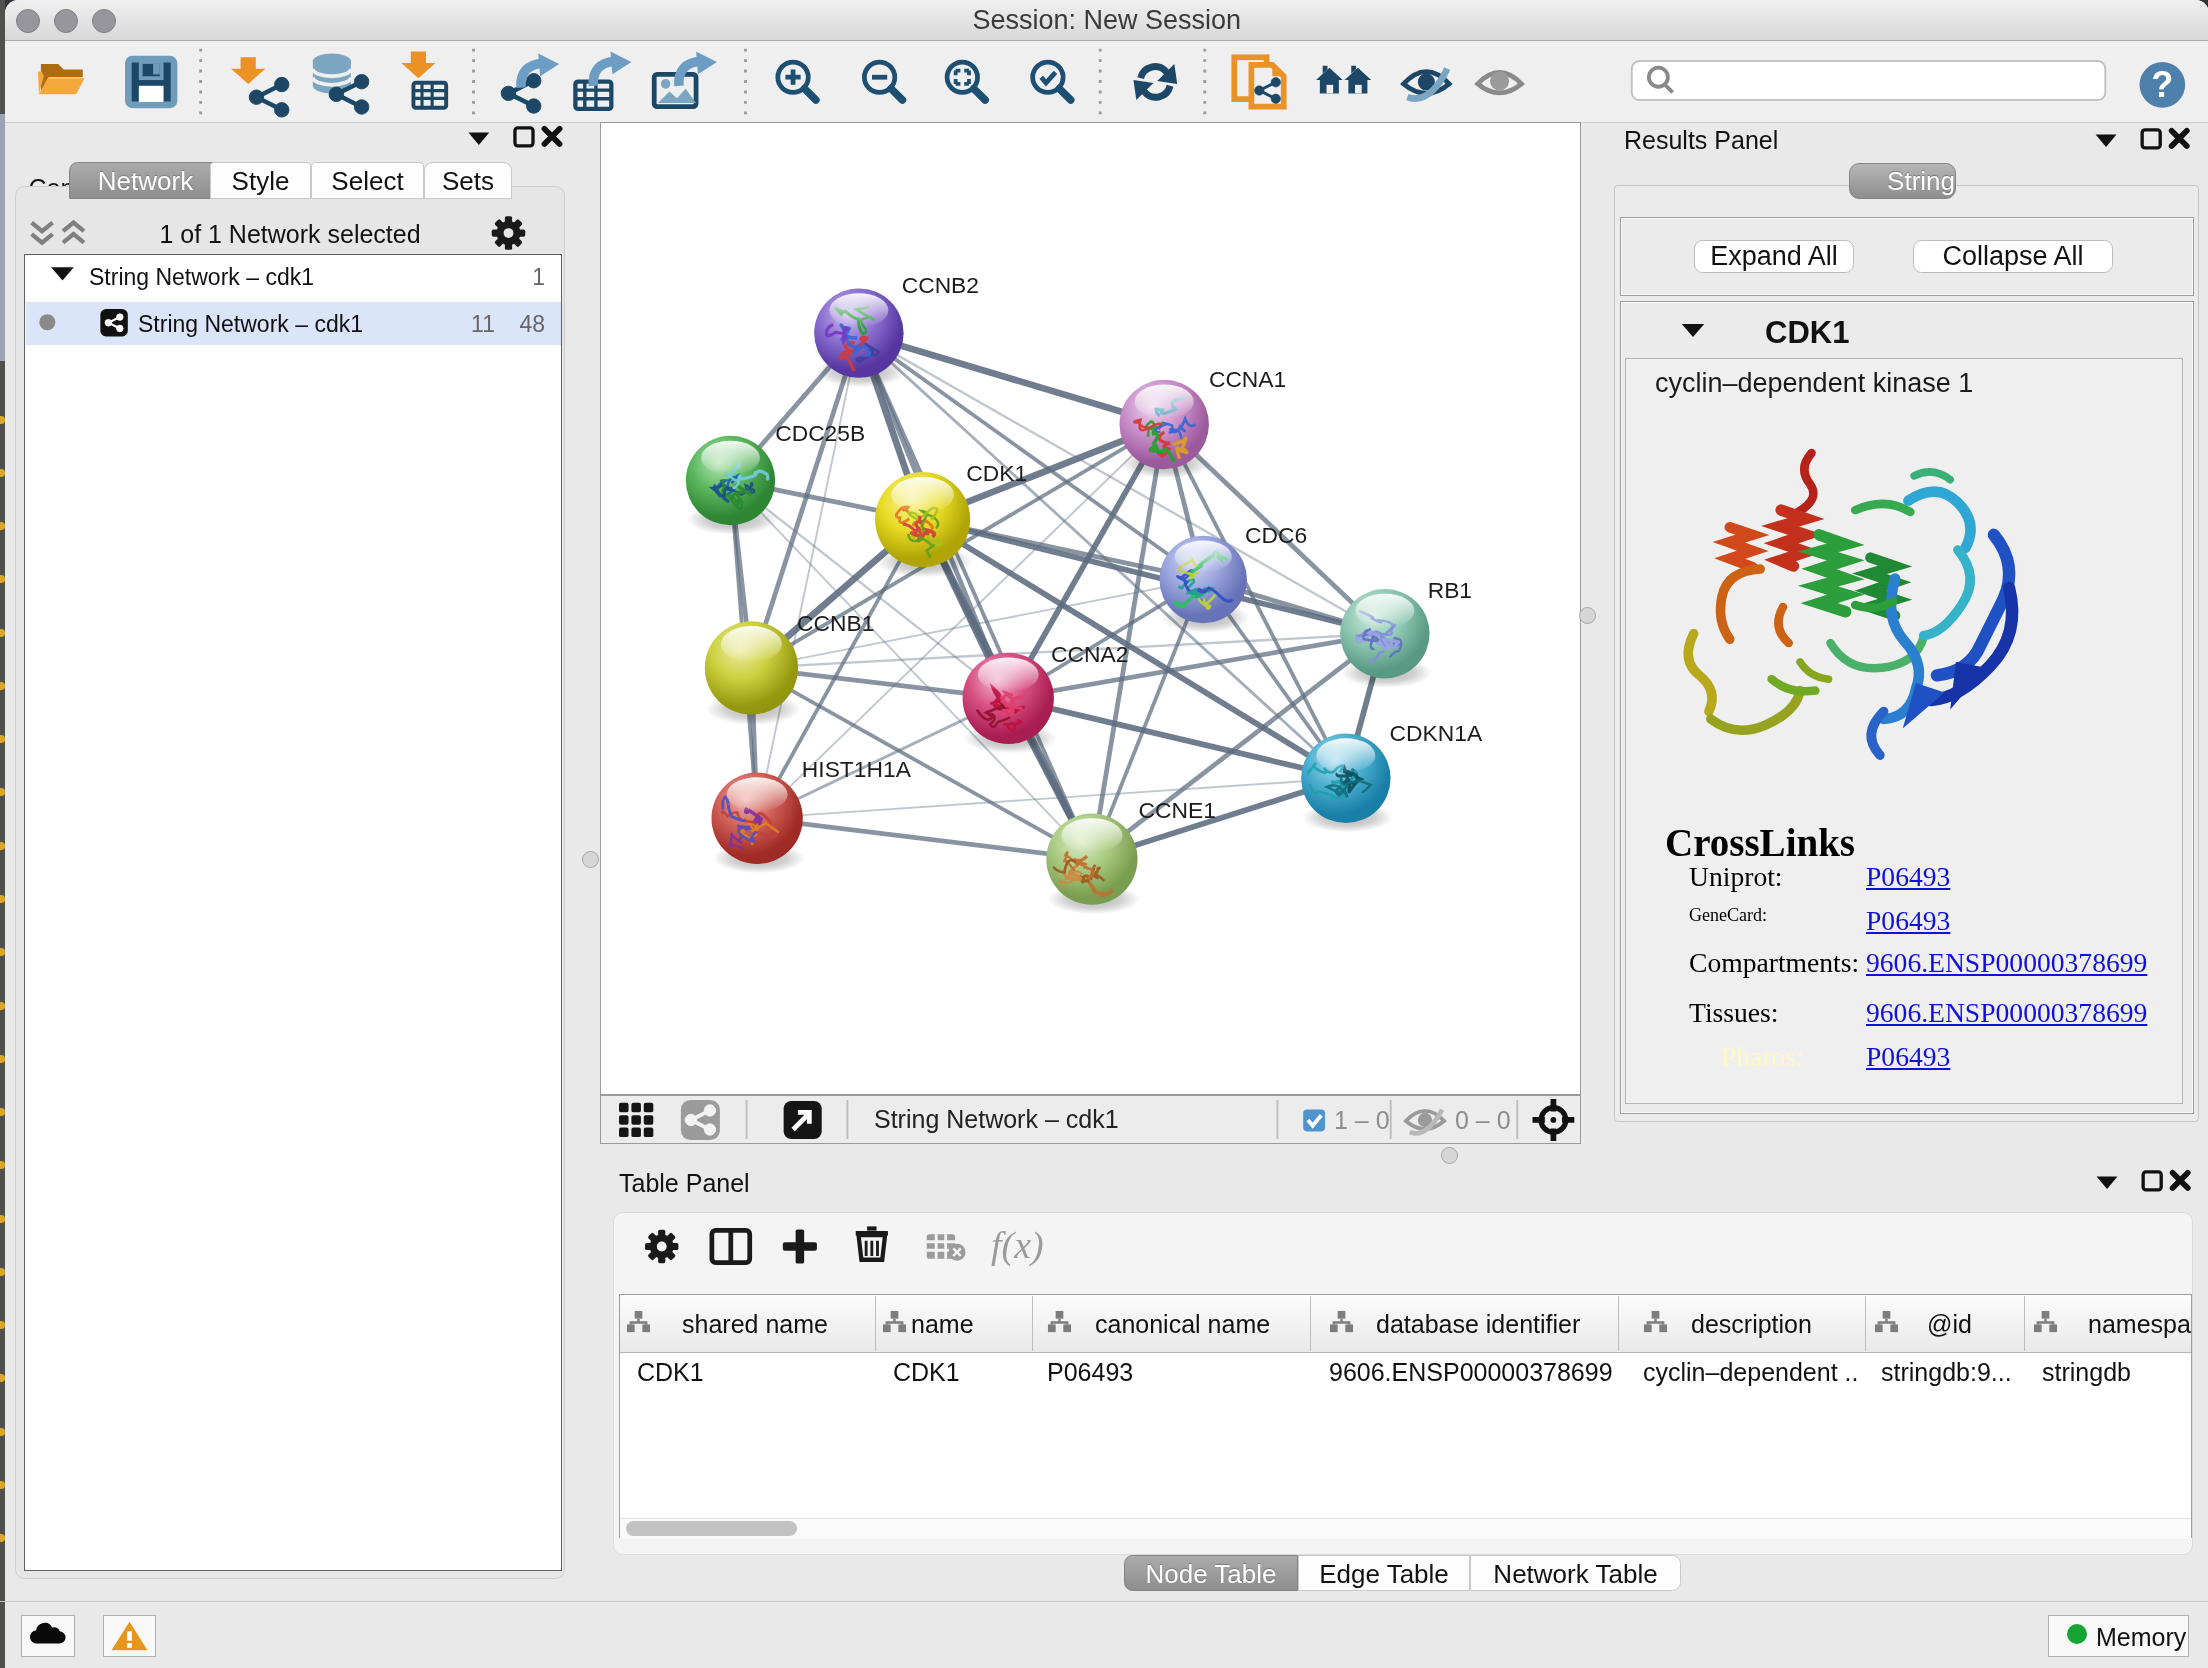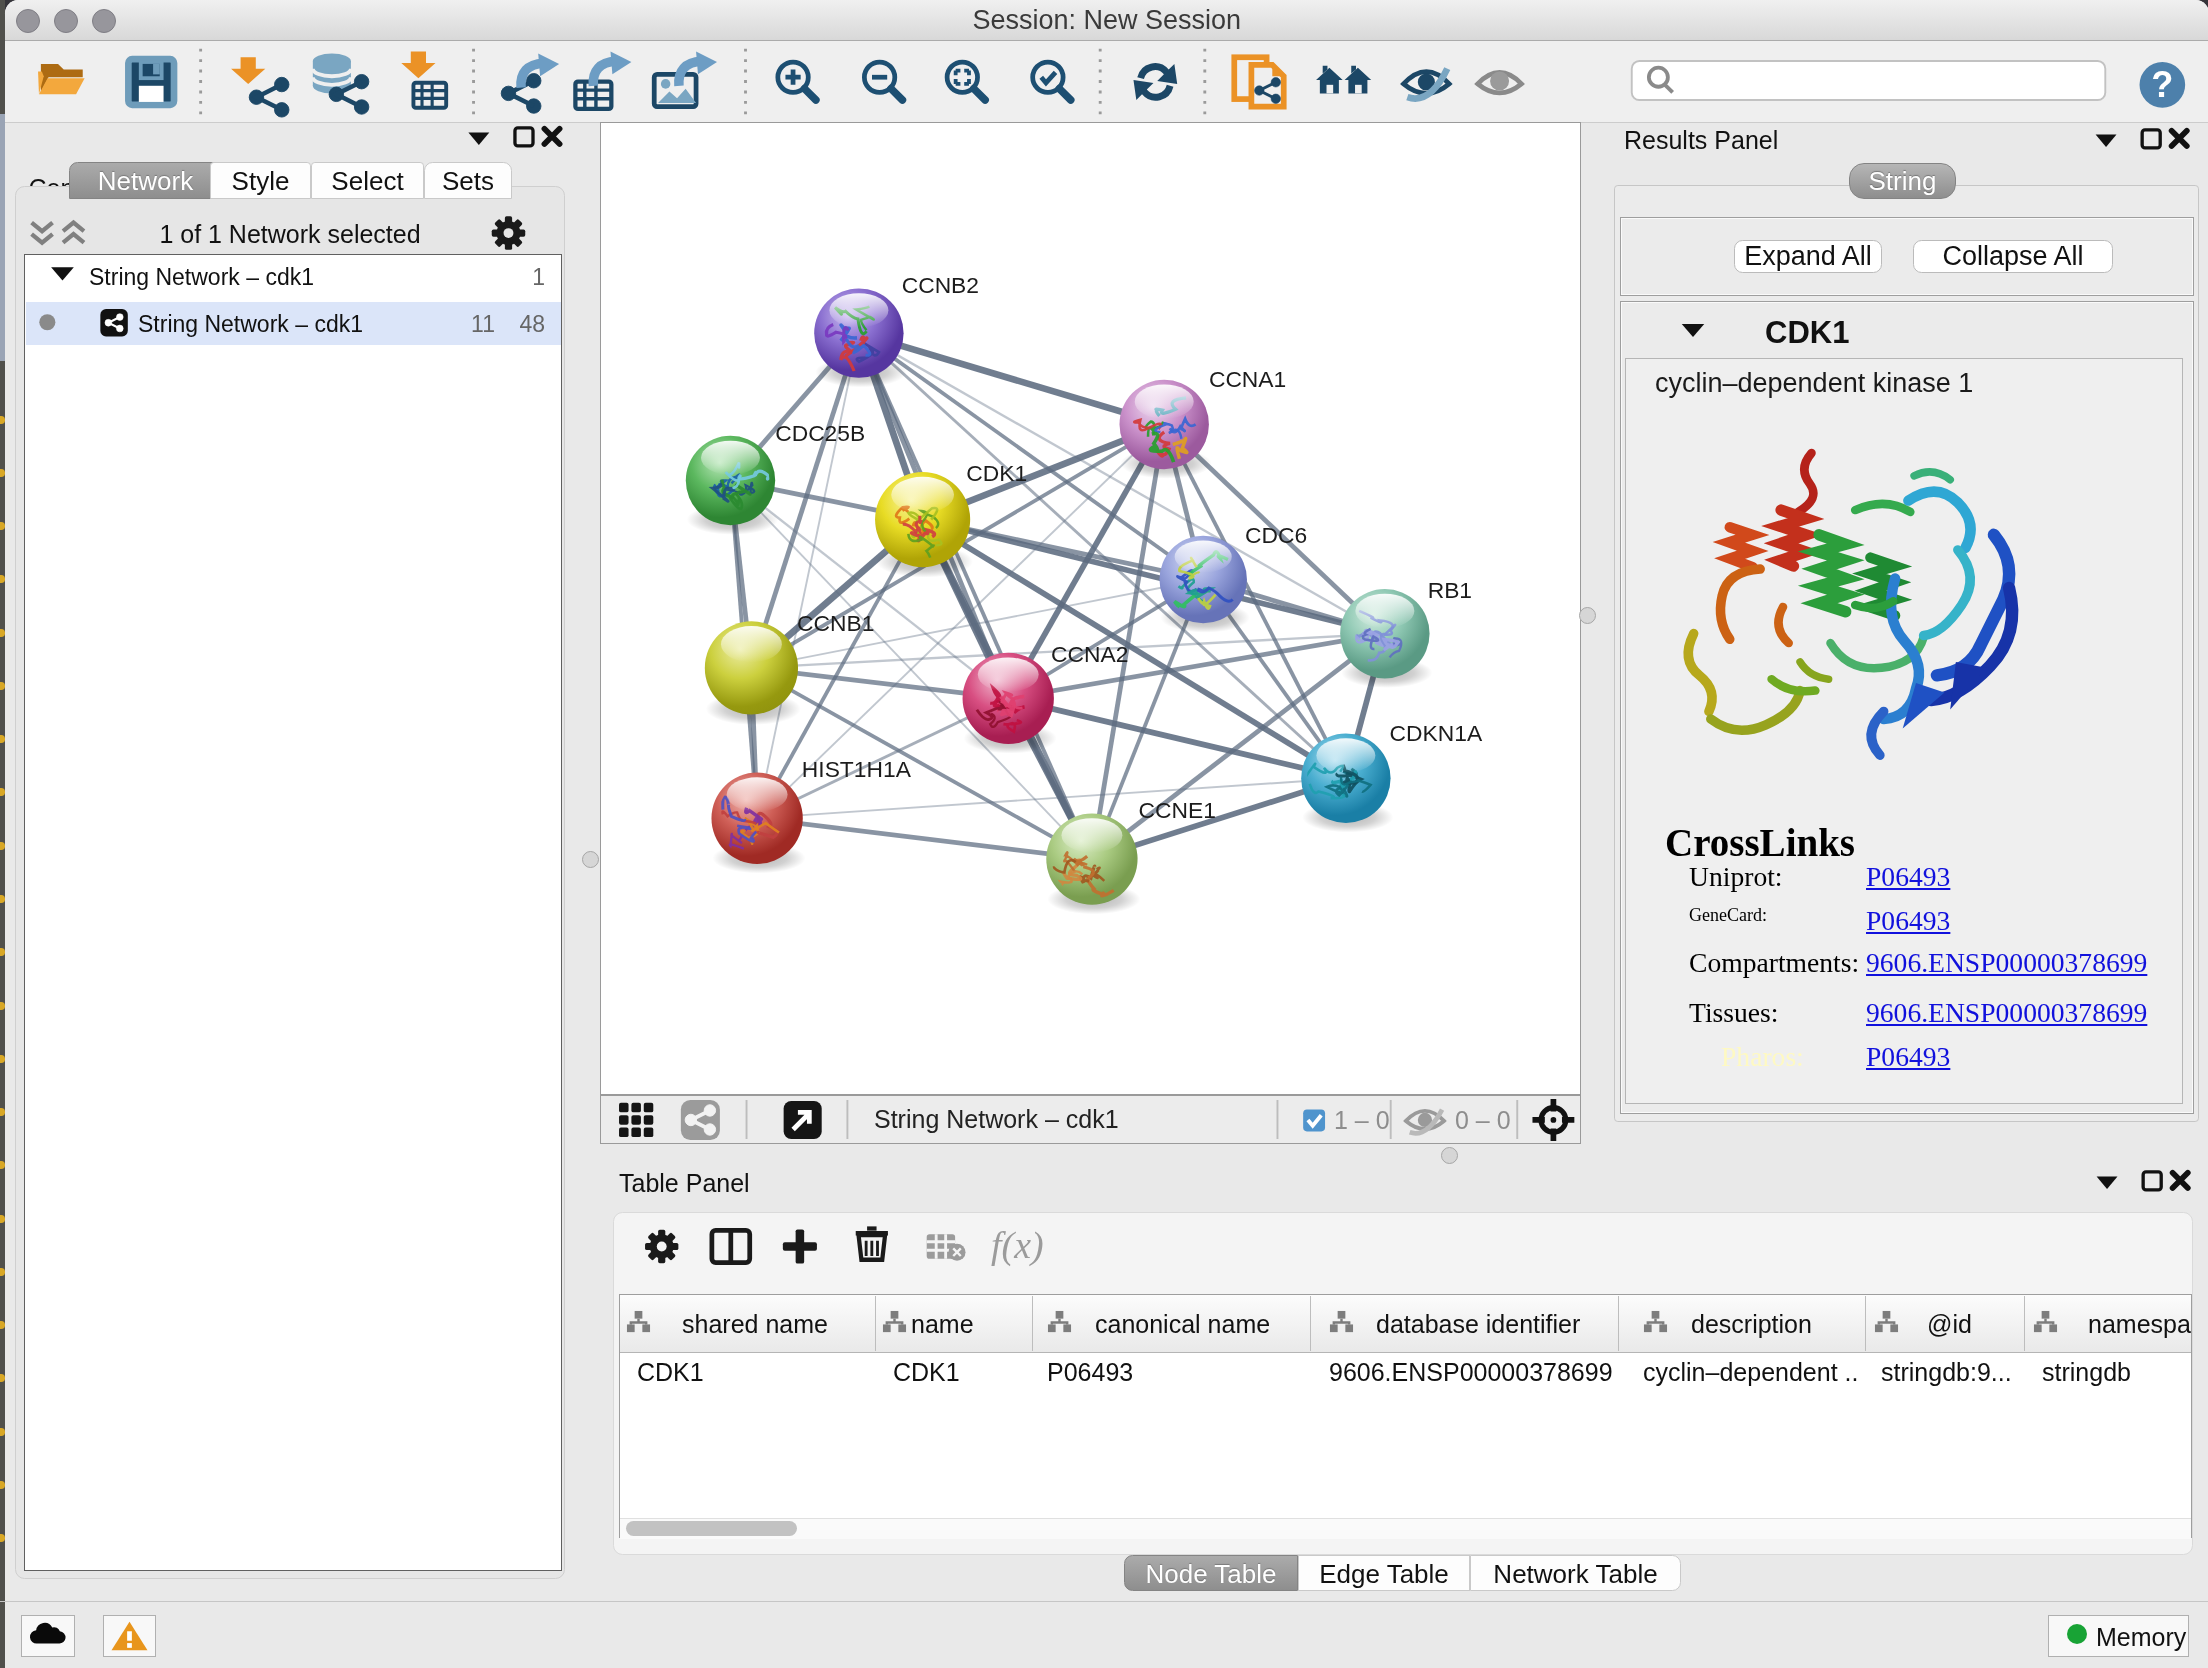--- a/index.html
+++ b/index.html
@@ -629,23 +629,23 @@
 <div class="abs" style="left:582px;top:851px;width:15px;height:15px;border-radius:50%;background:#d6d6d6;border:1px solid #a6a6a6;"></div>
 <div class="abs" style="left:1579px;top:607px;width:15px;height:15px;border-radius:50%;background:#d6d6d6;border:1px solid #a6a6a6;"></div>
 <div class="abs" style="left:1441px;top:1147px;width:15px;height:15px;border-radius:50%;background:#d6d6d6;border:1px solid #a6a6a6;"></div>
 <div class="abs phdr" style="left:1624px;top:126px;">Results Panel</div>
 <svg class="abs" style="left:2088px;top:126px;" width="114" height="28.5" viewBox="0 0 120 30">
  <path d="M8 9l22 0-11 13z" fill="#111"></path>
  <rect x="57" y="4" width="19" height="19" rx="3" fill="none" stroke="#111" stroke-width="3.5"></rect>
  <path d="M88 5l16 16M104 5l-16 16" stroke="#111" stroke-width="6" stroke-linecap="round"></path>
 </svg>
 <div class="abs" style="left:1614px;top:185px;width:585px;height:937px;background:#ebebeb;border:1px solid #c6c6c6;border-radius:3.8px;box-sizing:border-box;"></div>
-<div class="abs" style="left:1849px;top:163px;width:107px;height:36px;background:linear-gradient(#b6b6b6,#8e8e8e);border:1px solid #848484;border-radius:15px;box-sizing:border-box;text-align:center;line-height:34px;font-size:26px;color:#fff;text-shadow:0 -1px 1px rgba(0,0,0,.3);">String</div>
+<div class="abs" style="left:1849px;top:163px;width:107px;height:36px;background:linear-gradient(#b6b6b6,#8e8e8e);border:1px solid #848484;border-radius:10px;box-sizing:border-box;text-align:right;line-height:34px;font-size:26px;color:#fff;text-shadow:0 -1px 1px rgba(0,0,0,.3);">String</div>
 <div class="abs" style="left:1620px;top:217px;width:574px;height:79px;border:1px solid #9e9e9e;box-shadow:inset 0 0 0 1px #fafafa;box-sizing:border-box;"></div>
-<div class="btn" style="left:1694px;top:240px;width:148px;height:33px;line-height:31px;margin-left:40px;">Expand All</div>
+<div class="btn" style="left:1694px;top:240px;width:160px;height:33px;line-height:31px;">Expand All</div>
 <div class="btn" style="left:1913px;top:240px;width:200px;height:33px;line-height:31px;">Collapse All</div>
 <div class="abs" style="left:1620px;top:301px;width:574px;height:813px;border:1px solid #9e9e9e;box-shadow:inset 0 0 0 1px #fafafa;box-sizing:border-box;"></div>
 <svg class="abs" style="left:1678px;top:321px;" width="30" height="19" viewBox="0 0 32 20">
     <path d="M4 3l24 0-12 14z" fill="#111"></path>
   </svg>
 <div class="abs" style="left:1765px;top:315px;font-size:31px;font-weight:bold;color:#111;">CDK1</div>
 <div class="abs" style="left:1625px;top:358px;width:558px;height:746px;background:#efefef;border:1px solid #b5b5b5;box-sizing:border-box;"></div>
 <div class="abs" style="left:1655px;top:368px;font-size:27px;color:#1a1a1a;">cyclin–dependent kinase 1</div>
 <svg class="abs" style="left:1669px;top:447px;" width="361" height="319" viewBox="0 0 380 335">
  <g fill="none" stroke-linecap="round">

